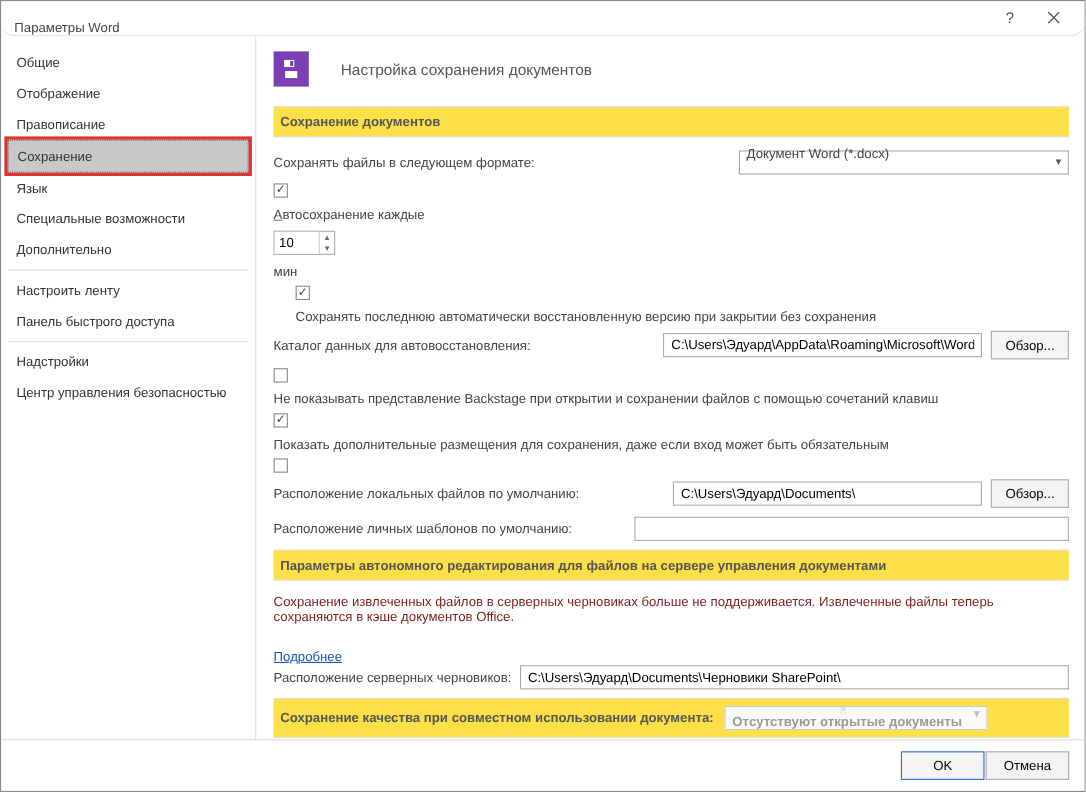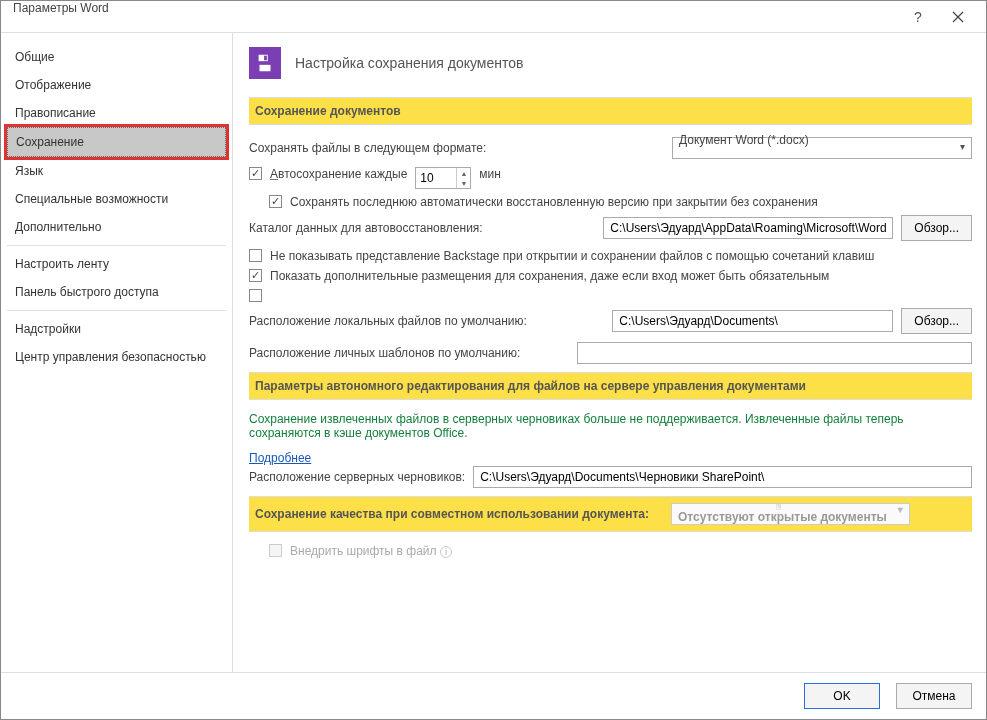--- a/index.html
+++ b/index.html
@@ -12,24 +12,25 @@
   .window {
     width: 987px;
     height: 720px;
     border: 1px solid #888;
     display: flex;
     flex-direction: column;
     background: #fff;
   }
   .titlebar {
     display: flex;
-    align-items: flex-start;
+    align-items: flex-end;
     height: 32px;
     padding: 0 8px 0 12px;
     border-bottom: 1px solid #ddd;
+    border-radius: 13px;
   }
   .titlebar-title { flex: 1; font-size: 12px; color: #444; }
   .titlebar-btn {
     width: 40px; height: 32px;
     display: flex; align-items: center; justify-content: center;
     color: #555;
     font-size: 14px;
   }
   .body { flex: 1; display: flex; overflow: hidden; }
   .sidebar {
@@ -51,21 +52,21 @@
     outline-offset: 0px;
     position: relative;
   }
   .nav-sep { border-top: 1px solid #e0e0e0; margin: 4px 0; }
   .content {
     flex: 1;
     padding: 14px 14px 10px 16px;
     overflow-y: auto;
     color: #444;
   }
-  .header-row { display: flex; align-items: center; gap: 14px; margin-bottom: 18px; }
+  .header-row { display: flex; align-items: center; gap: 29px; margin-bottom: 18px; }
   .header-icon {
     width: 32px; height: 32px;
     background: #7b3fb3;
     display: flex; align-items: center; justify-content: center;
     position: relative;
   }
   .header-icon svg { width: 22px; height: 22px; }
   .header-text { font-size: 14px; color: #555; }
   .section-title {
     background: #fde047;
@@ -84,21 +85,21 @@
     width: 13px; height: 13px;
     border: 1px solid #888;
     display: inline-flex; align-items: center; justify-content: center;
     background: #fff;
     flex-shrink: 0;
   }
   .checkbox.checked::after {
     content: "✓"; font-size: 11px; color: #444; line-height: 11px;
   }
   .checkbox.disabled { border-color: #ccc; background: #f5f5f5; }
-  .checkbox-row { display: flex; align-items: flex-start; gap: 8px; margin-bottom: 6px; }
+  .checkbox-row { display: flex; align-items: flex-start; gap: 8px; margin-bottom: 6px; flex-direction: column; }
   .checkbox-row .cb-label { color: #444; }
   .checkbox-row .cb-label.disabled { color: #aaa; }
   .underline { text-decoration: underline; text-decoration-color: #777; }
   select.dropdown, .dropdown {
     height: 22px;
     border: 1px solid #aaa;
     background: #fff;
     padding: 0 20px 16px 6px;
     font-size: 12px;
     position: relative;
@@ -133,21 +134,21 @@
     height: 26px;
     border: 1px solid #aaa;
     background: #f4f4f4;
     padding: 0 12px;
     font-size: 12px;
     display: inline-flex; align-items: center;
   }
   .link { color: #1a58b8; text-decoration: underline; cursor: pointer; }
   .footer {
     border-top: 1px solid #ddd;
-    display: flex; justify-content: flex-end; gap: 16px;
+    display: flex; justify-content: flex-end; gap: 1px;
     padding: 10px 14px;
   }
   .footer .btn { width: 76px; justify-content: center; }
   .sub-indent { margin-left: 20px; }
   .doc-dropdown-muted {
     border: 1px solid #ccc;
     background: #fafafa;
     color: #999;
     padding: 0 22px 0 6px;
     height: 22px;
@@ -260,30 +261,30 @@
       </div>
 
       <div class="row">
         <span class="label">Расположение личных шаблонов по умолчанию:</span>
         <div class="fill"></div>
         <input class="text-input" style="width: 395px;" value="">
       </div>
 
       
       <div class="section-title">Параметры автономного редактирования для файлов на сервере управления документами</div>
-      <div style="margin-bottom:11px; color:#15803d">Сохранение извлеченных файлов в серверных черновиках больше не поддерживается. Извлеченные файлы теперь сохраняются в кэше документов Office.</div>
+      <div style="margin-bottom:22px; color:#7f1d1d">Сохранение извлеченных файлов в серверных черновиках больше не поддерживается. Извлеченные файлы теперь сохраняются в кэше документов Office.</div>
       <div class="link" style="margin-bottom:1px; display:inline-block">Подробнее</div>
 
       <div class="row">
         <span class="label">Расположение серверных черновиков:</span>
         <input class="text-input" style="flex: 1 1 0%;" value="C:\Users\Эдуард\Documents\Черновики SharePoint\">
       </div>
 
       
-      <div class="section-title" style="display:flex; align-items:center; gap:22px">
+      <div class="section-title" style="display:flex; align-items:center; gap:10px">
         <span>Сохранение качества при совместном использовании документа:</span>
         <div class="doc-dropdown-muted">
           <svg class="sm-icon" width="14" height="14" viewBox="0 0 14 14">
               <rect x="2" y="1" width="9" height="12" fill="#fff" stroke="#888"></rect>
               <rect x="4" y="3" width="6" height="1" fill="#888"></rect>
               <rect x="4" y="5" width="6" height="1" fill="#888"></rect>
               <rect x="4" y="7" width="6" height="1" fill="#888"></rect>
             </svg>
           <span>Отсутствуют открытые документы</span>
         </div>

